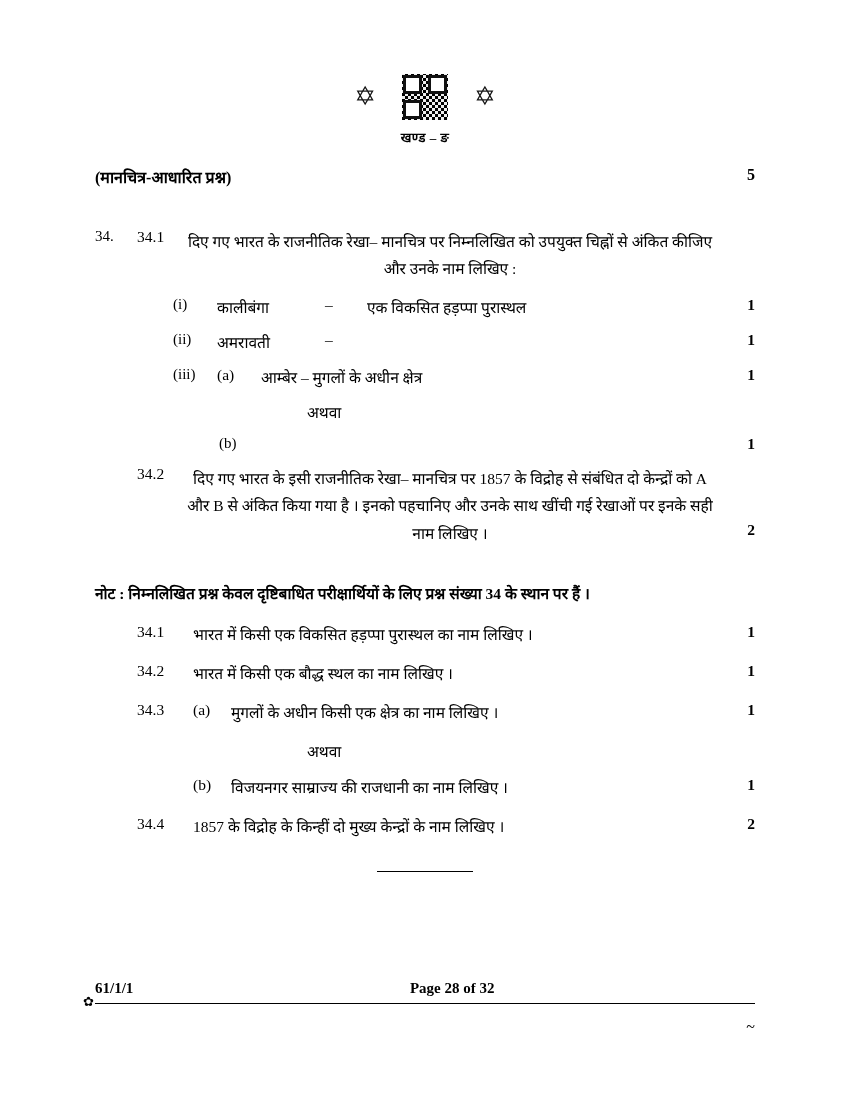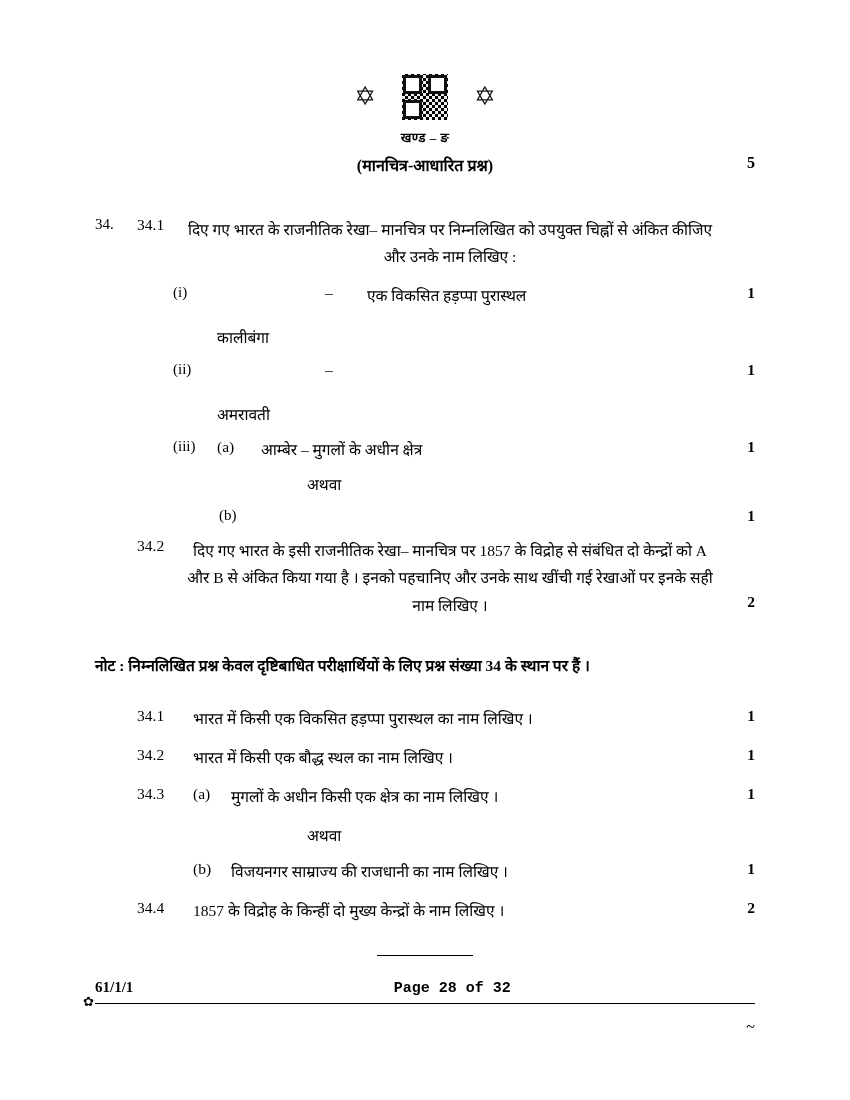--- a/index.html
+++ b/index.html
@@ -66,22 +66,21 @@
 
   .section-title {
     text-align: center;
     font-size: 13px;
     font-weight: bold;
     margin-top: 8px;
     letter-spacing: 0.5px;
   }
   .subsection-row {
     position: relative;
-    text-align: center;
-    margin-top: 8px;
+    margin-top: 20px;
     font-size: 16px;
     font-weight: bold;
   }
   .subsection-row .marks-right {
     position: absolute;
     right: 0;
     top: 0;
     font-size: 16px;
     font-weight: bold;
   }
@@ -133,42 +132,41 @@
     position: relative;
     margin-bottom: 13px;
     font-size: 15.5px;
   }
   .item-label {
     flex: 0 0 44px;
     font-size: 15px;
   }
   .item-name {
     flex: 0 0 108px;
-    margin-top: 42px;
   }
   .item-dash {
     flex: 0 0 42px;
     text-align: left;
   }
   .item-desc {
     flex: 1 1 auto;
   }
 
   .athava {
     text-align: left;
     padding-left: 212px;
     font-size: 15.5px;
     margin: 6px 0 12px 0;
   }
 
   .note {
     font-weight: bold;
     font-size: 15.5px;
     margin-top: 34px;
-    margin-bottom: 28px;
+    margin-bottom: 16px;
     line-height: 1.7;
   }
 
   .vi-row {
     display: flex;
     align-items: flex-start;
     position: relative;
     margin-bottom: 17px;
     padding-left: 42px;
     font-size: 15.5px;
@@ -208,21 +206,20 @@
     display: flex;
     align-items: baseline;
     font-size: 15px;
     font-weight: bold;
     gap: 16px;
   }
   .footer-left { flex: 0 0 auto; }
   .footer-center {
     flex: 1 1 auto;
     text-align: center;
-    font-family: Liberation Mono, monospace;
   }
   .rule {
     margin-top: 6px;
     border-top: 1.6px solid #000;
     position: relative;
   }
   .rule-mark {
     position: absolute;
     left: -12px;
     top: -10px;

